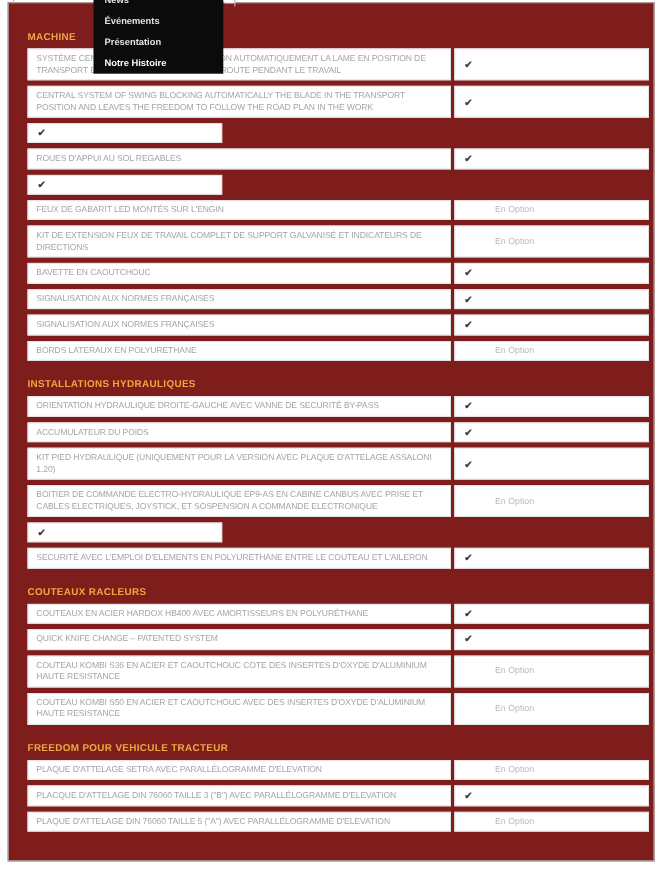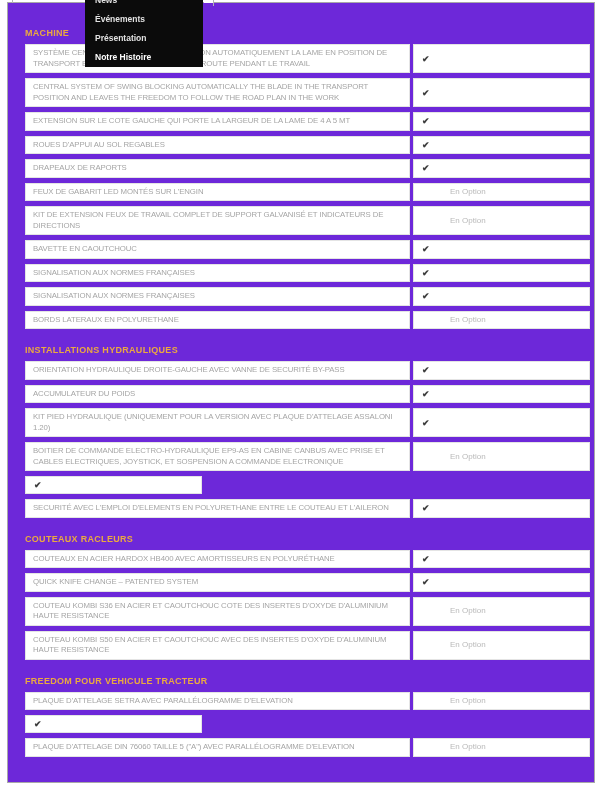--- a/index.html
+++ b/index.html
@@ -6,21 +6,21 @@
   html,body { width:603px; height:791px; }
   body {
     position:relative;
     background:#ffffff;
     font-family:"Liberation Sans", sans-serif;
     overflow:hidden;
   }
   .panel {
     position:absolute; left:7px; top:2px;
     width:588px; height:781px;
-    background:#6d28d9;
+    background:#7f1d1d;
     border:1px solid #A8A8A8;
     padding:16px 0 0 17px;
     overflow:hidden;
   }
   .section-title {
     margin:16px 0 6px 0;
     font-size:9px; font-weight:bold;
     color:#EBA93F; letter-spacing:0.3px;
   }
   .spec-section:first-child .section-title { margin-top:9px; }
@@ -84,41 +84,35 @@
           <div class="row">
     <div class="cell-left">
       <span class="label">CENTRAL SYSTEM OF SWING BLOCKING AUTOMATICALLY THE BLADE IN THE TRANSPORT POSITION AND LEAVES THE FREEDOM TO FOLLOW THE ROAD PLAN IN THE WORK</span>
     </div>
     <div class="cell-right">
       <span class="check">✔</span>
 
     </div>
   </div>
           <div class="row">
-    <div class="cell-left">
-      <span class="label">EXTENSION SUR LE COTE GAUCHE QUI PORTE LA LARGEUR DE LA LAME DE 4 A 5 MT</span>
-    </div>
     <div class="cell-right">
       <span class="check">✔</span>
 
     </div>
   </div>
           <div class="row">
     <div class="cell-left">
       <span class="label">ROUES D'APPUI AU SOL REGABLES</span>
     </div>
     <div class="cell-right">
       <span class="check">✔</span>
 
     </div>
   </div>
           <div class="row">
-    <div class="cell-left">
-      <span class="label">DRAPEAUX DE RAPORTS</span>
-    </div>
     <div class="cell-right">
       <span class="check">✔</span>
 
     </div>
   </div>
           <div class="row">
     <div class="cell-left">
       <span class="label">FEUX DE GABARIT LED MONTÉS SUR L'ENGIN</span>
     </div>
     <div class="cell-right">
@@ -280,20 +274,23 @@
           <div class="row">
     <div class="cell-left">
       <span class="label">PLAQUE D'ATTELAGE SETRA AVEC PARALLÉLOGRAMME D'ELEVATION</span>
     </div>
     <div class="cell-right">
 
       <span class="option">En Option</span>
     </div>
   </div>
           <div class="row">
+    <div class="cell-left">
+      <span class="label">PLACQUE D'ATTELAGE DIN 76060 TAILLE 3 ("B") AVEC PARALLÉLOGRAMME D'ELEVATION</span>
+    </div>
     <div class="cell-right">
       <span class="check">✔</span>
 
     </div>
   </div>
           <div class="row">
     <div class="cell-left">
       <span class="label">PLAQUE D'ATTELAGE DIN 76060 TAILLE 5 ("A") AVEC PARALLÉLOGRAMME D'ELEVATION</span>
     </div>
     <div class="cell-right">

